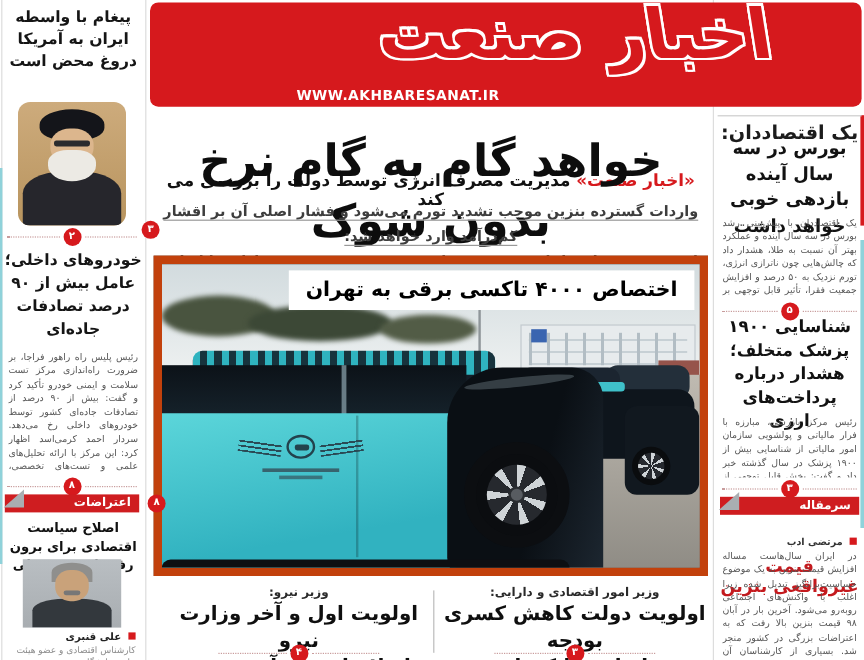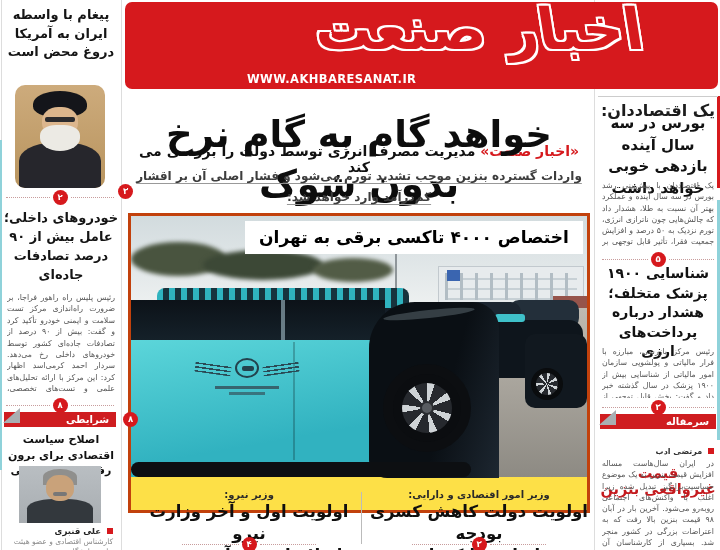--- a/index.html
+++ b/index.html
@@ -60,22 +60,22 @@
   
   .kicker{position:absolute;left:128px;top:100px;width:462px;text-align:center;font-size:14px;
           font-weight:700;color:#111;margin-top:43px;}
   .kicker .brand{color:#d6191d;}
   .headline{position:absolute;left:128px;top:110px;width:462px;text-align:center;font-size:37px;
             font-weight:900;color:#0d0d0d;line-height:50px;letter-spacing:-.5px;}
   .subhead{position:absolute;left:128px;top:166px;width:462px;text-align:center;font-size:12px;
            font-weight:700;color:#3d3d3d;line-height:21px;}
   .subhead span{text-decoration:underline;text-underline-offset:3px;text-decoration-color:#999;}
   
-  .photo{position:absolute;left:128px;top:213px;width:462px;height:300px;border:3px solid #c2410c;
-         background:#fde047;overflow:hidden;}
+  .photo{position:absolute;left:128px;top:213px;width:462px;height:267px;border:7px solid #c2410c;
+         background:#737373;overflow:hidden;}
   .sky{position:absolute;left:0;top:0;width:456px;height:92px;background:linear-gradient(#d2dbde,#eef1f1);}
   .tree{position:absolute;border-radius:50%;filter:blur(2px);}
   .t1{left:0;top:26px;width:95px;height:34px;background:#49543f;}
   .t2{left:72px;top:34px;width:120px;height:30px;background:#3c4836;}
   .t3{left:182px;top:42px;width:80px;height:24px;background:#525c46;}
   .pole{position:absolute;left:264px;top:12px;width:2px;height:80px;background:#8f969a;}
   .pole:before{content:"";position:absolute;left:-4px;top:0;width:10px;height:2px;background:#8f969a;}
   .building{position:absolute;right:3px;top:50px;width:146px;height:41px;background:#e7ebed;border:1px solid #c2c9ce;}
   .bwin{position:absolute;inset:6px;background:
         repeating-linear-gradient(90deg,#b2bdc4 0 3px,transparent 3px 15px),
@@ -190,21 +190,21 @@
   </div>
   <div class="ll-title2">خودروهای داخلی؛ عامل بیش از ۹۰ درصد تصادفات جاده‌ای</div>
   <div class="ll-body">رئیس پلیس راه راهور فراجا، بر ضرورت راه‌اندازی مرکز تست سلامت و ایمنی خودرو تأکید کرد و گفت: بیش از ۹۰ درصد از تصادفات جاده‌ای کشور توسط خودروهای داخلی رخ می‌دهد. سردار احمد کرمی‌اسد اظهار کرد: این مرکز با ارائه تحلیل‌های علمی و تست‌های تخصصی، می‌تواند نقش کلیدی در افزایش ایمنی وسایل نقلیه و کاهش تلفات و صدمات رانندگان و سرنشینان ایفا کند و در خصوص راه‌اندازی مرکز تست سلامت و ایمنی خودرو اظهار داشت: راه‌اندازی این مرکز...</div>
   <div class="sep ll-sep2">
     <div class="dl"></div>
     <div class="badge">۸</div>
     <div class="dl"></div>
   </div>
   <div class="section-bar ll-notebar">
     <span class="ribbon"></span>
-    <span>شرایطی</span>
+    <span>اعتراضات</span>
   </div>
   <div class="ll-title3">اصلاح سیاست اقتصادی برای برون رفت از وضع فعلی</div>
   <div class="ll-photo2">
     <div class="gh-suit"></div>
     <div class="gh-hair"></div>
     <div class="gh-face"></div>
     <div class="gh-mus"></div>
   </div>
   <div class="ll-byline">
     <span class="bullet"></span>

